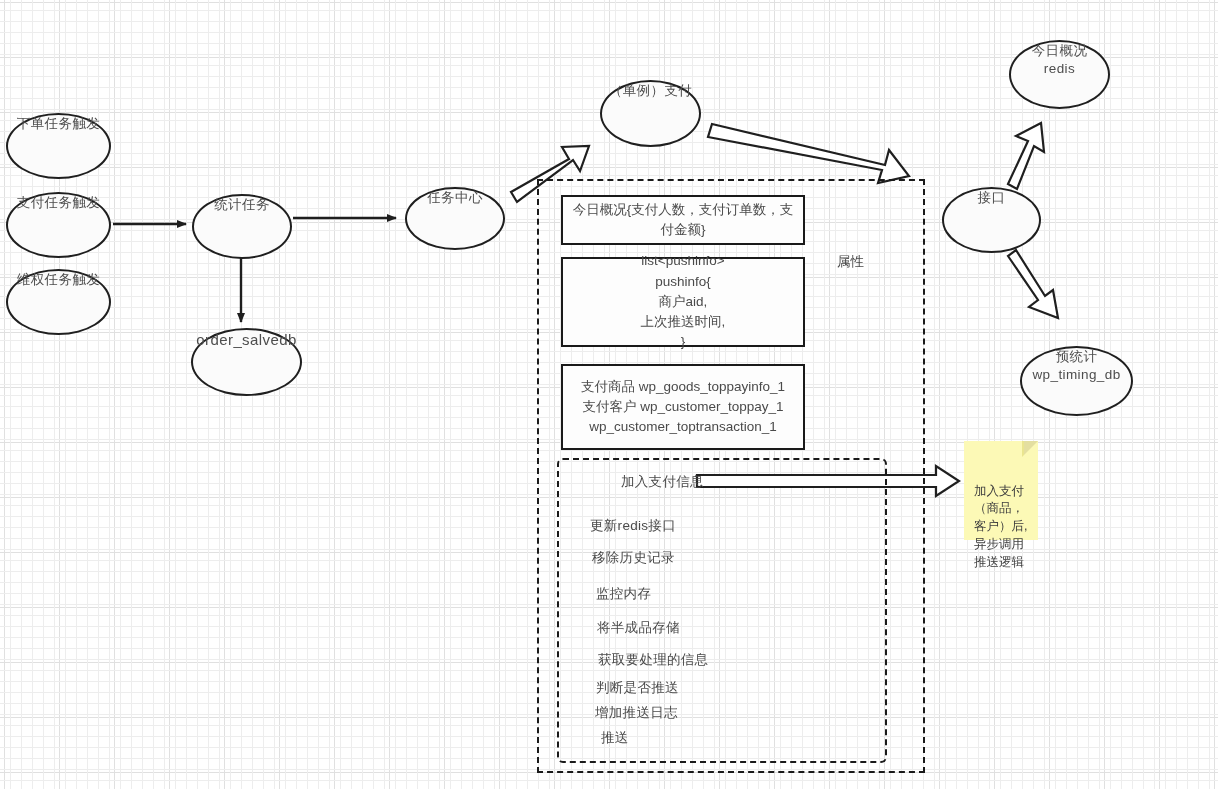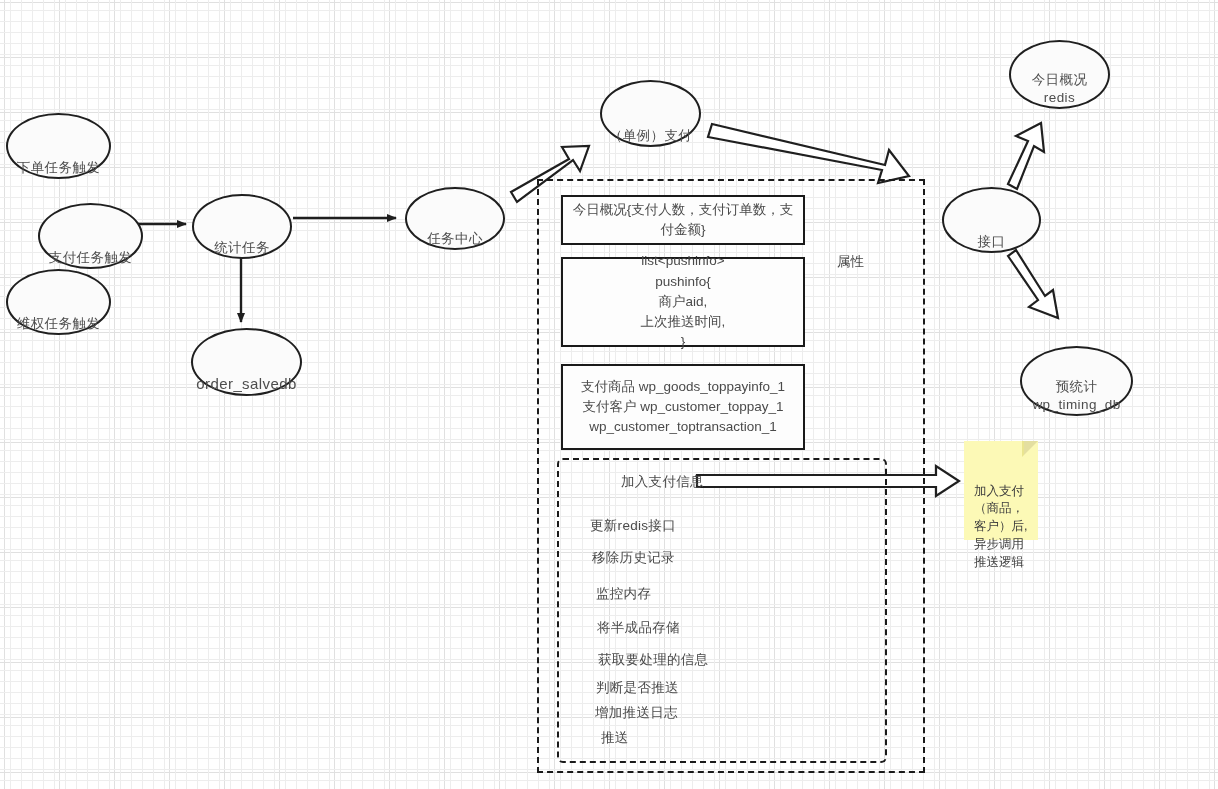--- a/index.html
+++ b/index.html
@@ -34,21 +34,21 @@
   }
 
   
   .ellipse {
     position: absolute;
     box-sizing: border-box;
     border: 2px solid #1f1f1f;
     border-radius: 50%;
     background: #fbfbfb;
     display: flex;
-    align-items: flex-end;
+    align-items: flex-start;
     justify-content: center;
     text-align: center;
     color: #4d4d4d;
     font-size: 13.5px;
     line-height: 1.35;
     letter-spacing: .4px;
   }
   .ellipse span { display: block; }
 
   
@@ -164,21 +164,21 @@
 
     <g>
       <path d="M 697,475 L 936,475 L 936,466 L 959,481 L 936,496 L 936,487 L 697,487 Z" fill="#ffffff" stroke="#1f1f1f" stroke-width="2.2" stroke-linejoin="miter"></path>
     </g>
   </svg>
 
   <div class="ellipse" style="left:6px; top:113px; width:105px; height:66px;">
     <span>下单任务触发</span>
   </div>
 
-  <div class="ellipse" style="left:6px; top:203px; width:105px; height:66px;margin-left:32px;">
+  <div class="ellipse" style="left:6px; top:192px; width:105px; height:66px;">
     <span>支付任务触发</span>
   </div>
 
   <div class="ellipse" style="left:6px; top:269px; width:105px; height:66px;">
     <span>维权任务触发</span>
   </div>
 
   <div class="ellipse" style="left:192px; top:186px; width:100px; height:65px;margin-top:8px;">
     <span>统计任务</span>
   </div>

